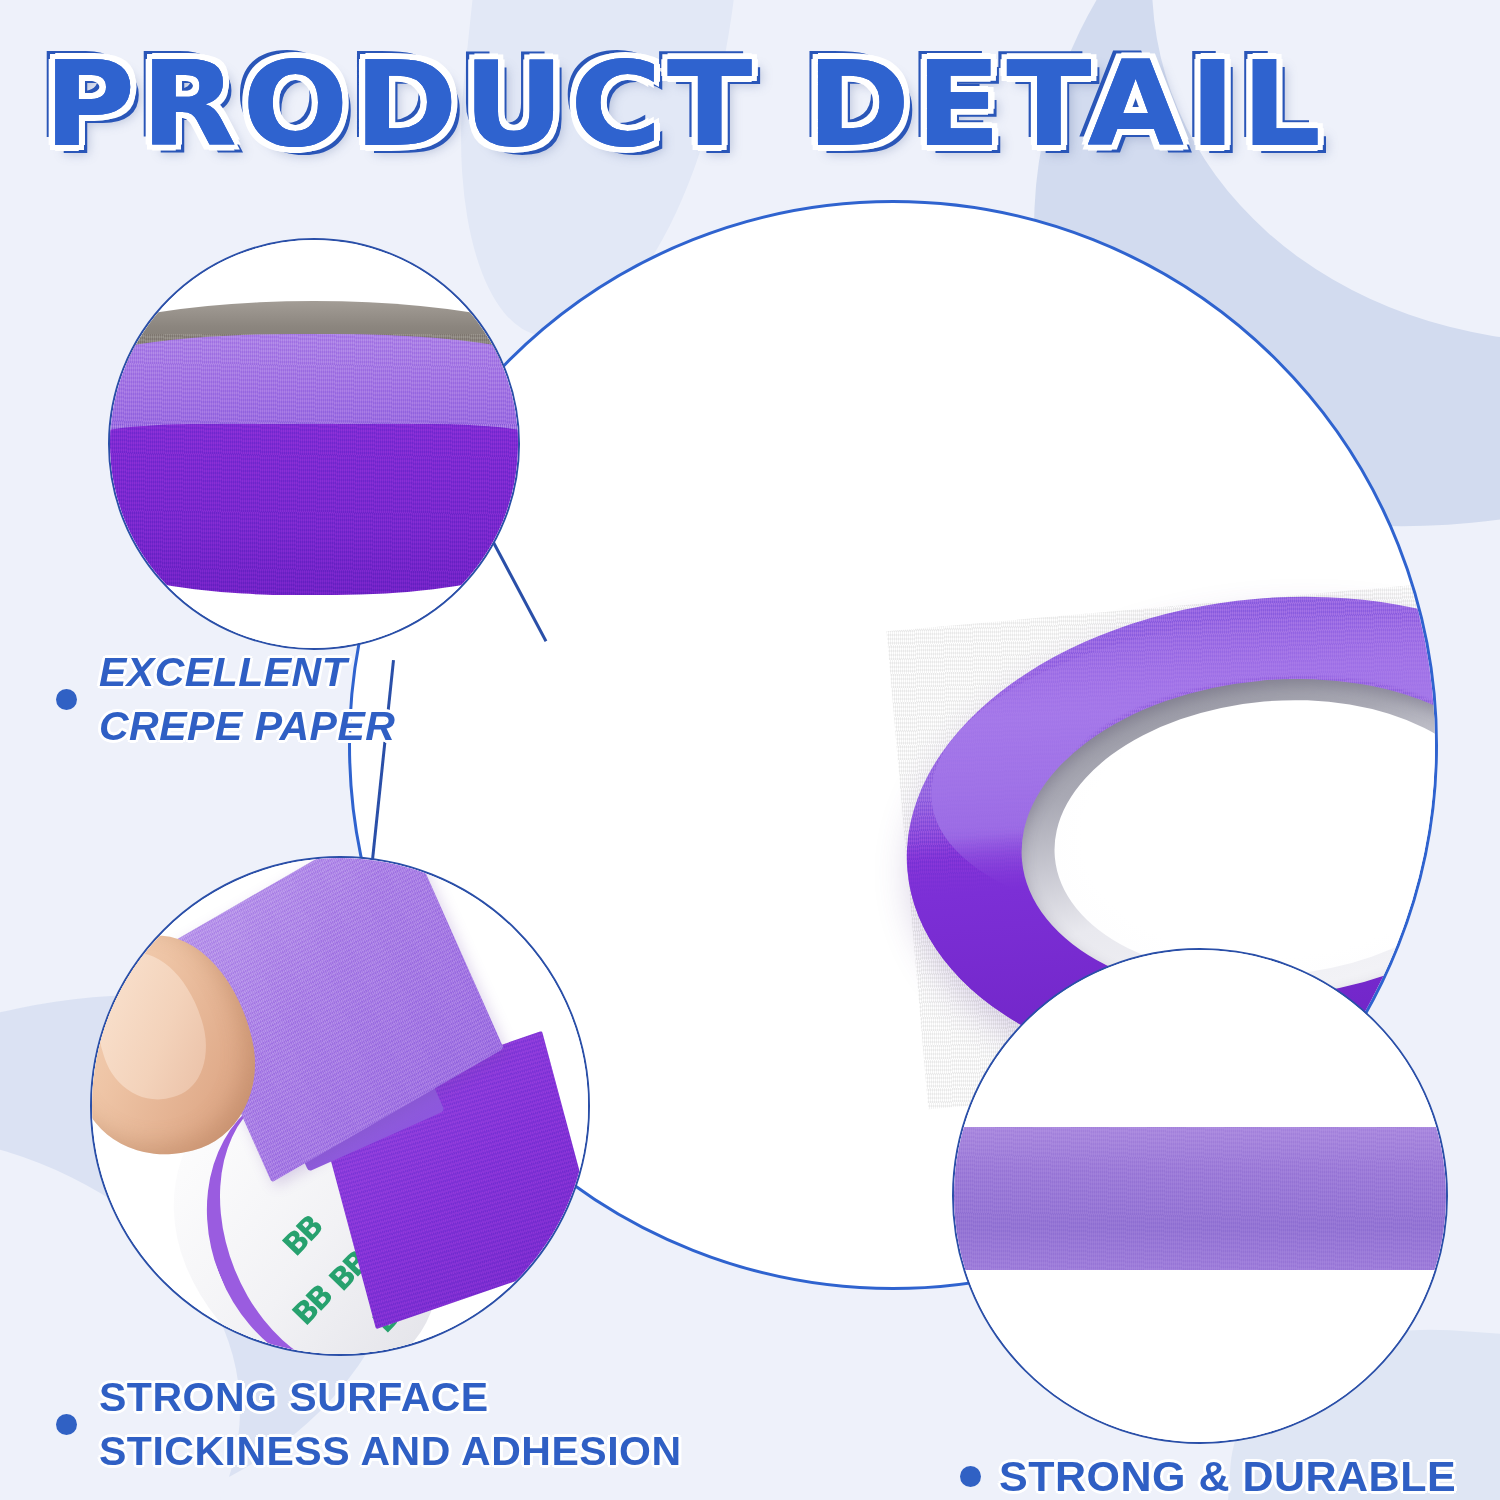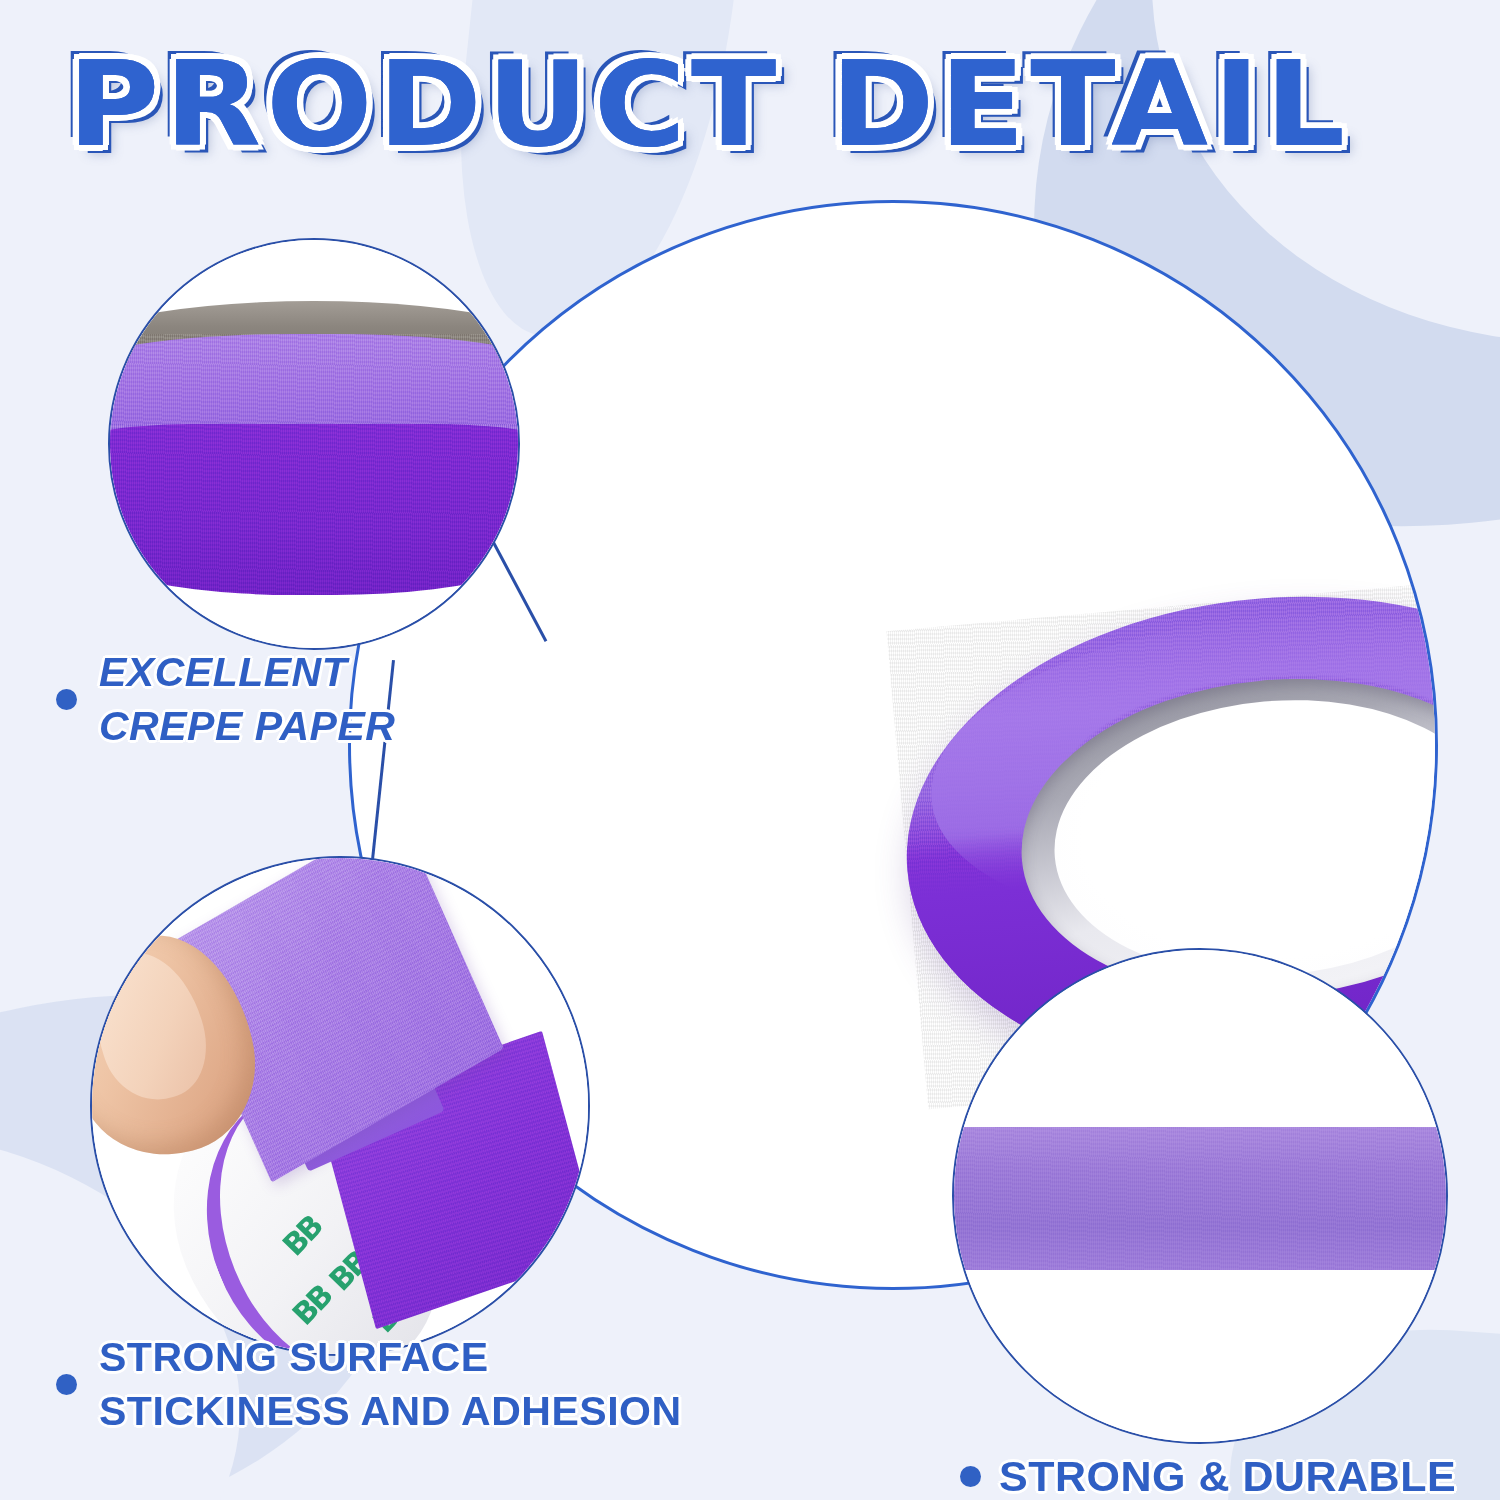--- a/index.html
+++ b/index.html
@@ -87,21 +87,20 @@
     transform: rotate(4deg);
   }
 
   
   .title-wrap {
     position: absolute;
     left: 0; top: 44px;
     width: 1370px;
     text-align: center;
     z-index: 20;
-    margin-left: 24px;
   }
   .title {
     display: inline-block;
     font-family: "DejaVu Sans", sans-serif;
     font-weight: 700;
     font-size: 118px;
     line-height: 1.02;
     letter-spacing: 5px;
     color: #2f63cf;
     -webkit-text-stroke: 2px #2f63cf;
@@ -355,21 +354,21 @@
     letter-spacing: .5px;
     text-shadow:
       -2px -2px 0 #fff, 2px -2px 0 #fff,
       -2px  2px 0 #fff, 2px  2px 0 #fff,
        0   -3px 0 #fff, 0    3px 0 #fff,
       -3px  0   0 #fff, 3px  0   0 #fff;
     white-space: pre-line;
   }
 
   .label-crepe  { left: 56px;  top: 645px; font-style: italic; }
-  .label-strong { left: 56px;  top: 1330px; justify-content: space-between; }
+  .label-strong { left: 56px;  top: 1370px; justify-content: space-between; }
   .label-dur    { left: 960px; top: 1448px; }
   .label-dur .label-text { font-size: 43px; }
   .label-dur { gap: 18px; }
 </style>
 </head>
 <body>
 
 <div id="page">
 
   <div class="bg-layer">

